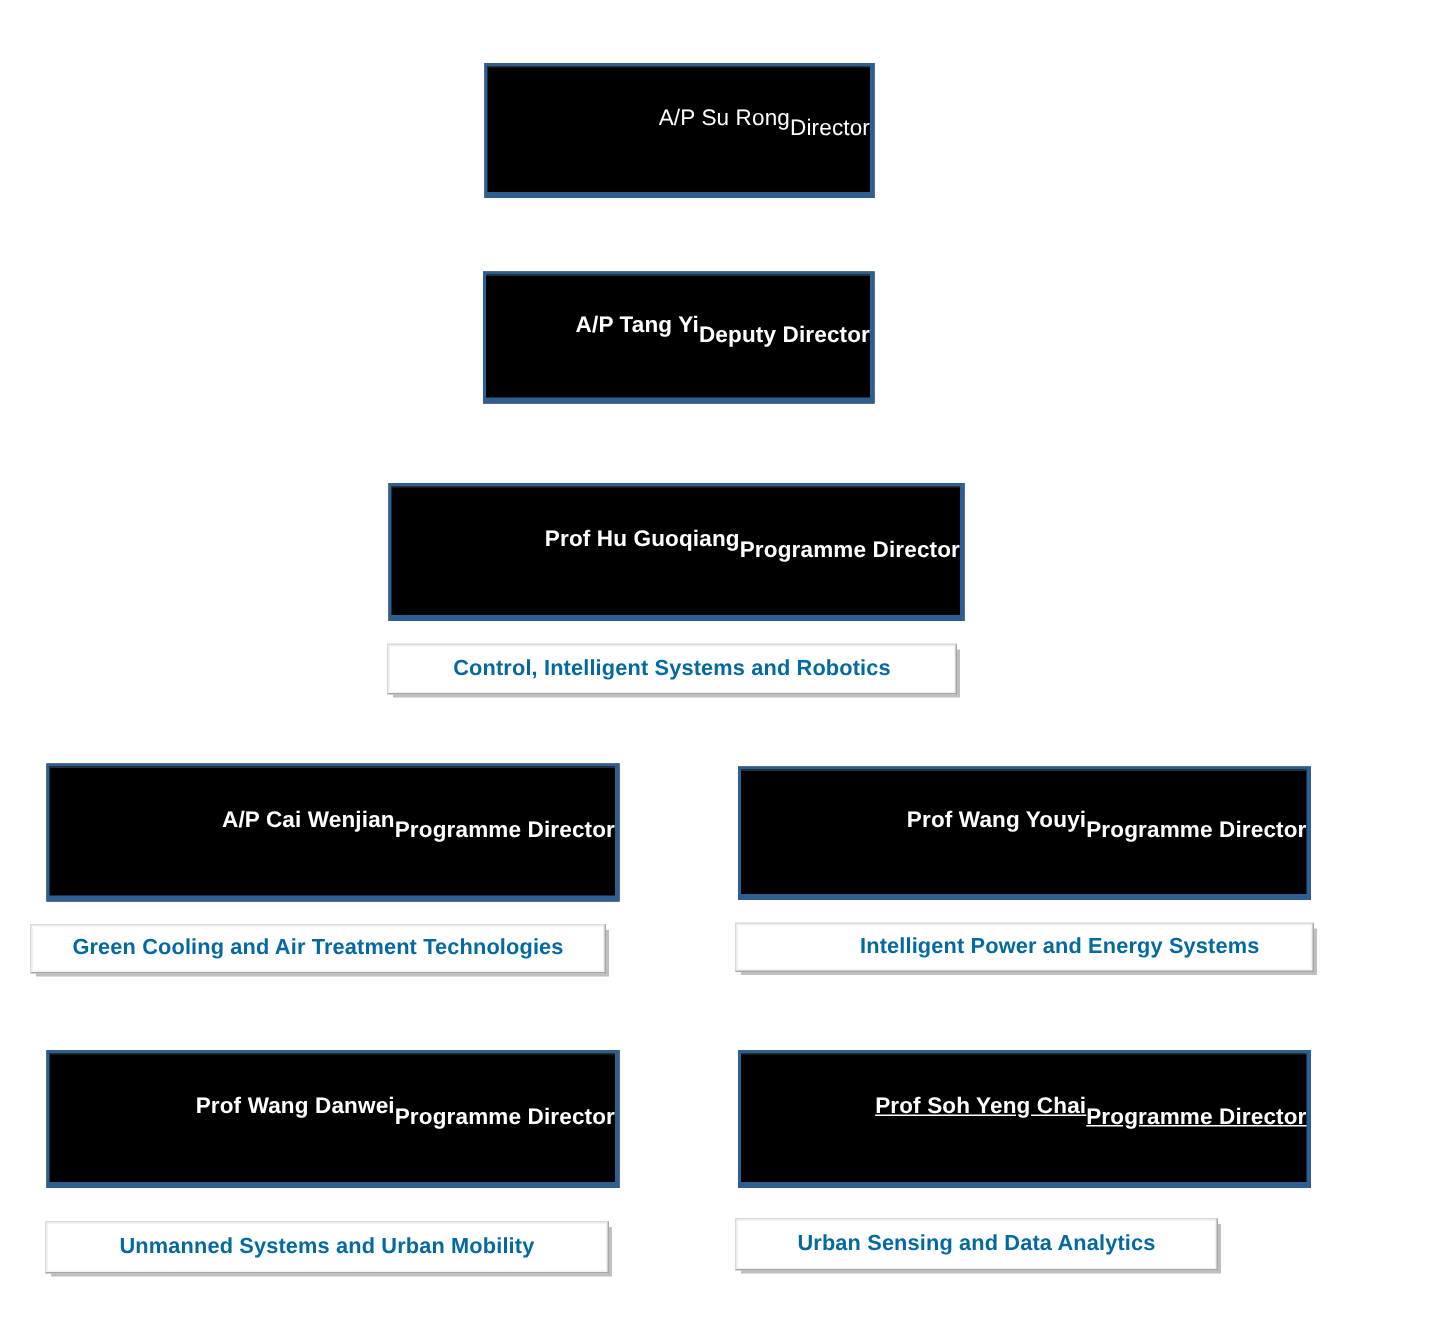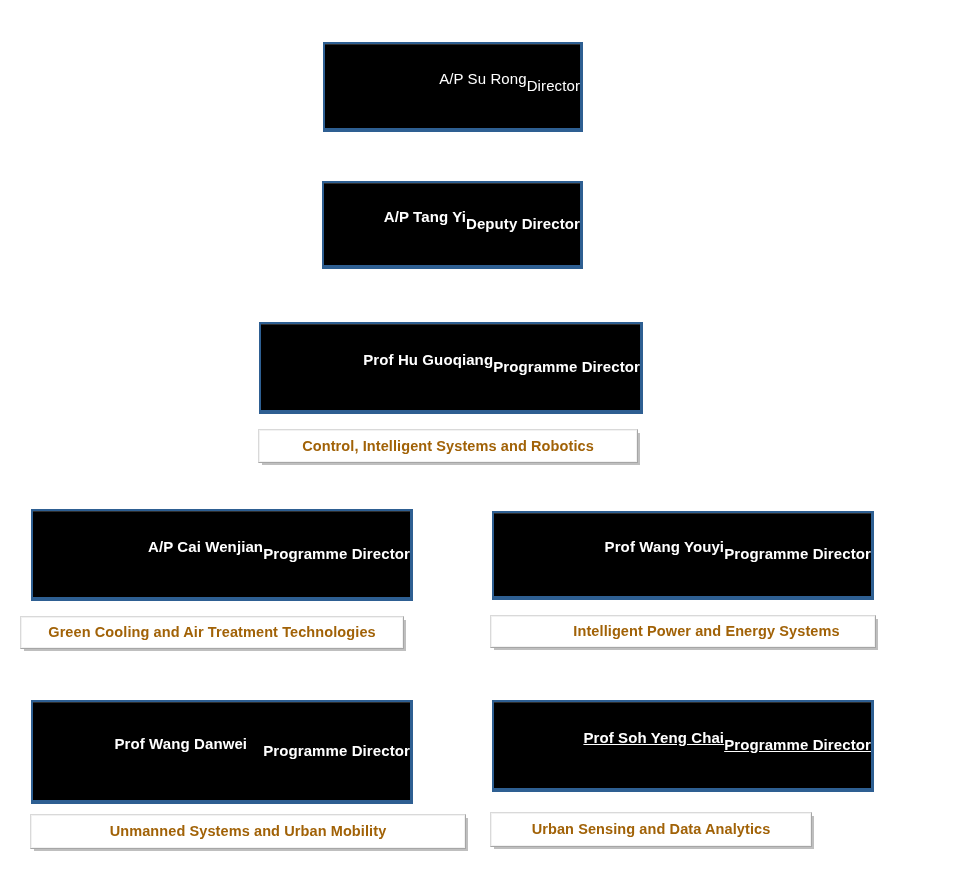--- a/index.html
+++ b/index.html
@@ -77,21 +77,21 @@
     border-bottom: 1px solid #a6a6a6;
     display: flex;
     align-items: center;
     justify-content: center;
     box-shadow: 3px 3px 0 -1px #bfbfbf, 0 0 0 1px #f2f2f2 inset;
   }
   .prog-label .pl-text {
     font-family: "Liberation Sans", sans-serif;
     font-size: 14.5px;
     font-weight: bold;
-    color: #a16207;
+    color: #0369a1;
     letter-spacing: 0.1px;
     white-space: nowrap;
     line-height: 1;
   }
 </style>
 </head>
 <body>
 
 <div id="chart-canvas">
 
@@ -122,25 +122,25 @@
   </div>
 
   <div class="person-box style-semi" style="left:492px; top:511px; width:382px; height:89px;">
     <div class="p-name">Prof Wang Youyi</div>
     <div class="p-role">Programme Director</div>
   </div>
   <div class="prog-label" style="left:490px; top:615px; width:386px; height:33px;padding-left:47px;">
     <span class="pl-text">Intelligent Power and Energy Systems</span>
   </div>
 
-  <div class="person-box style-semi" style="left:31px; top:700px; width:382px; height:104px;gap:16px;">
+  <div class="person-box style-semi" style="left:31px; top:700px; width:382px; height:92px;">
     <div class="p-name">Prof Wang Danwei</div>
     <div class="p-role">Programme Director</div>
   </div>
-  <div class="prog-label" style="left:30px; top:814px; width:436px; height:35px;">
+  <div class="prog-label" style="left:30px; top:814px; width:376px; height:35px;">
     <span class="pl-text">Unmanned Systems and Urban Mobility</span>
   </div>
 
   <div class="person-box style-semi" style="left:492px; top:700px; width:382px; height:92px;text-decoration:underline;">
     <div class="p-name">Prof Soh Yeng Chai</div>
     <div class="p-role">Programme Director</div>
   </div>
   <div class="prog-label" style="left:490px; top:812px; width:322px; height:35px;align-items:center;">
     <span class="pl-text">Urban Sensing and Data Analytics</span>
   </div>

